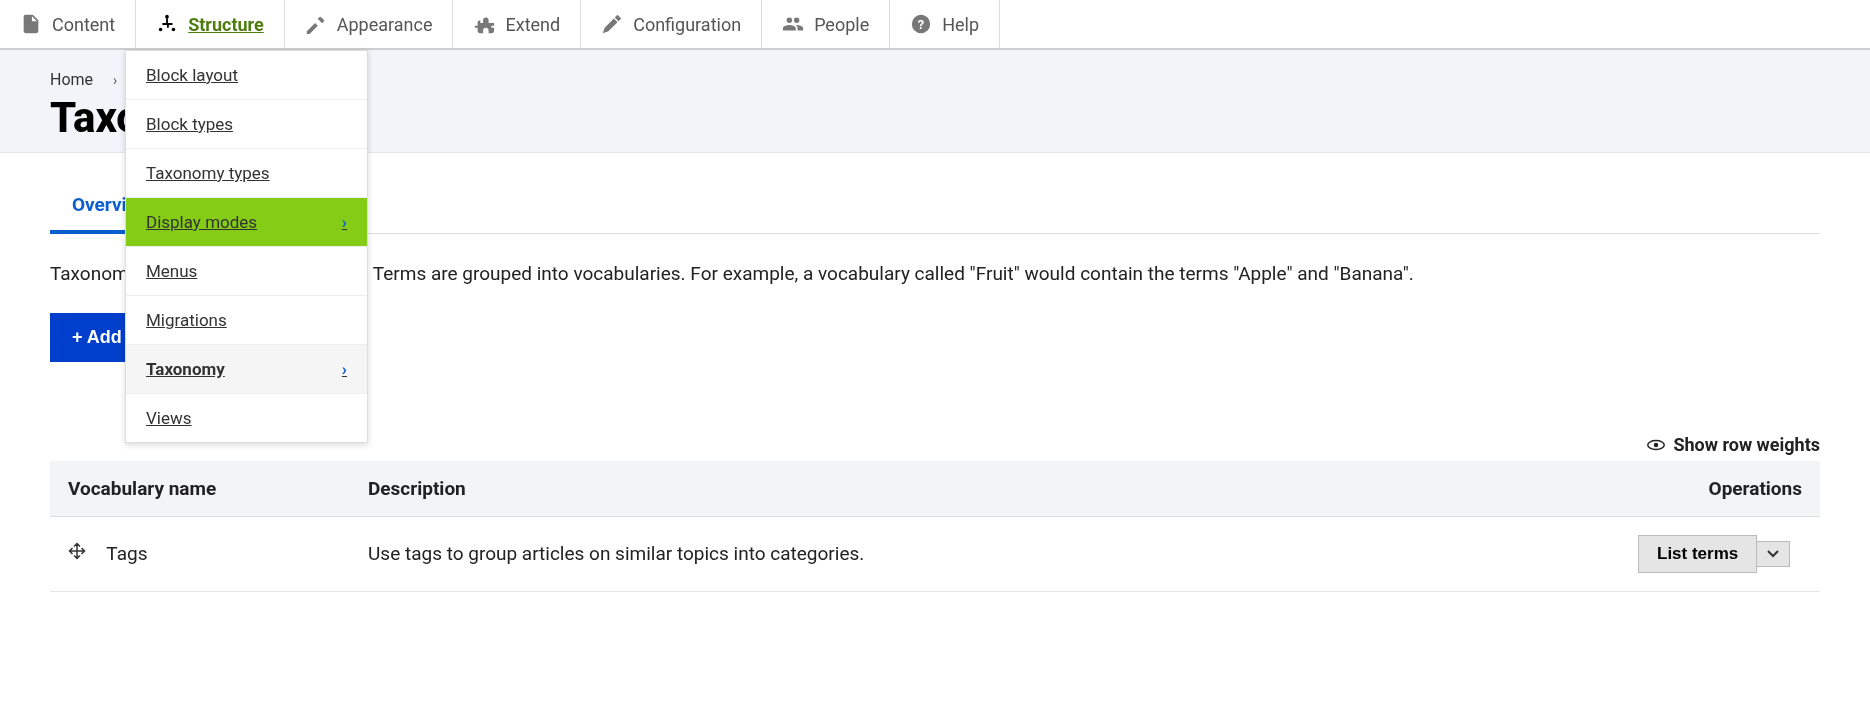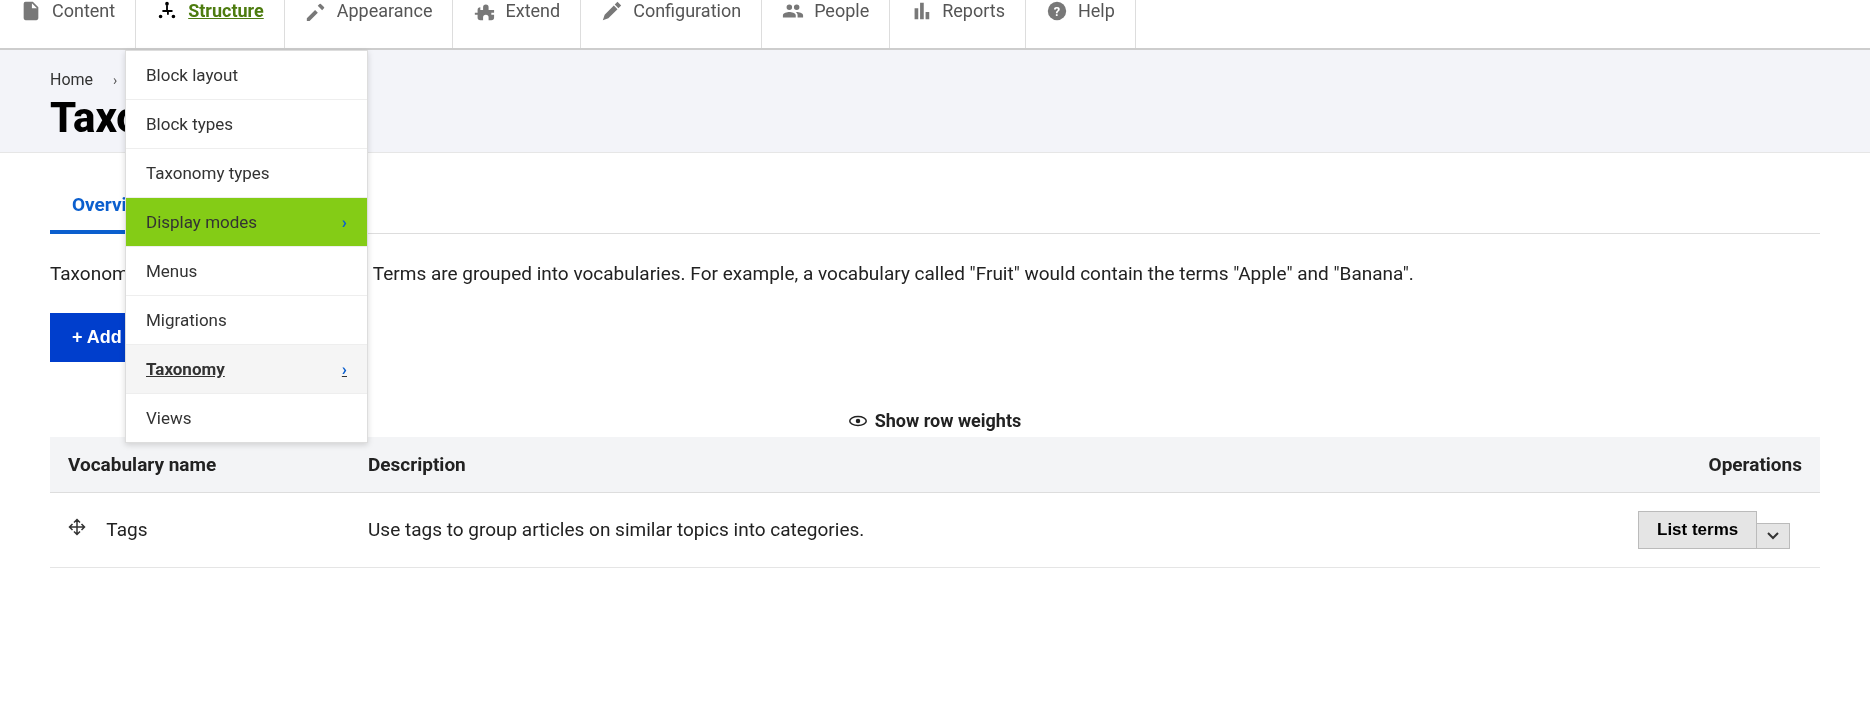--- a/index.html
+++ b/index.html
@@ -1,28 +1,28 @@
 <!DOCTYPE html>
 <html><head>
 <meta charset="utf-8">
 <style>
   * { box-sizing: border-box; margin: 0; padding: 0; }
   body { font-family: -apple-system, BlinkMacSystemFont, "Segoe UI", Roboto, sans-serif; font-size: 16px; color: #222; background: #fff; width: 1870px; }
   
   
   .toolbar { display: flex; background: #fff; border-bottom: 2px solid #cdcdcd; height: 50px; }
-  .toolbar-item { display: flex; padding: 0 20px; border-right: 1px solid #ddd; cursor: pointer; color: #555; font-size: 18px; gap: 10px; }
+  .toolbar-item { display: flex; align-items: center; padding: 0 20px; border-right: 1px solid #ddd; cursor: pointer; color: #555; font-size: 18px; gap: 10px; }
   .toolbar-item.active { color: #4d7c0f; }
   .toolbar-item.active .toolbar-label { text-decoration: underline; font-weight: 700; }
   .toolbar-icon { width: 22px; height: 22px; display: inline-flex; align-items: center; justify-content: center; fill: #787878; }
   .toolbar-item.active .toolbar-icon { fill: #000; }
   
   
   .dropdown { position: absolute; left: 125px; top: 50px; width: 243px; background: #fff; border: 1px solid #ddd; box-shadow: 0 2px 6px rgba(0,0,0,0.15); z-index: 100; }
-  .dropdown-item { display: flex; align-items: center; justify-content: space-between; padding: 14px 20px; border-bottom: 1px solid #eee; cursor: pointer; font-size: 17px; color: #333; }
+  .dropdown-item { display: flex; align-items: center; justify-content: space-between; padding: 14px 20px; border-bottom: 1px solid #eee; cursor: pointer; font-size: 17px; color: #333; text-decoration: underline; }
   .dropdown-item:last-child { border-bottom: none; }
   .dropdown-item.hovered { background: #84cc16; }
   .dropdown-item.highlighted { background: #f5f5f5; font-weight: 700; text-decoration: underline; }
   .chev-right { color: #0b5fce; font-weight: 700; }
   
   
   .header-region { background: #f3f4f9; padding: 20px 50px 10px 50px; border-bottom: 1px solid #e6e6e6; }
   .breadcrumb { font-size: 16px; color: #333; display: flex; align-items: center; gap: 20px; margin-bottom: 4px; }
   .breadcrumb-sep { color: #555; font-size: 14px; }
   .page-title { font-size: 42px; font-weight: 800; color: #000; }
@@ -31,34 +31,34 @@
   .content { padding: 30px 50px 0 50px; }
   .tabs { display: flex; gap: 0; border-bottom: 1px solid #ddd; margin-bottom: 26px; }
   .tab { padding: 10px 22px 14px 22px; font-size: 19px; font-weight: 700; color: #0b5fce; cursor: pointer; }
   .tab.active { border-bottom: 4px solid #0b5fce; margin-bottom: -1px; }
   .tab:not(.active) { color: #222; font-weight: 400; }
   
   .description { font-size: 19px; color: #222; margin-bottom: 24px; line-height: 1.5; }
   
   .btn-primary { display: inline-block; background: #003ecc; color: #fff; font-weight: 700; font-size: 18px; padding: 14px 22px; border: none; cursor: pointer; }
   
-  .row-weights { text-align: center; margin-top: 48px; margin-bottom: 6px; }
+  .row-weights { text-align: right; margin-top: 72px; margin-bottom: 6px; }
   .row-weights-link { display: inline-flex; align-items: center; gap: 8px; font-size: 18px; font-weight: 700; color: #222; cursor: pointer; }
   .eye-icon { width: 18px; height: 12px; }
   
   
   table { width: 100%; border-collapse: collapse; }
   thead th { text-align: left; background: #f3f4f6; padding: 16px 18px; font-size: 19px; font-weight: 700; border-bottom: 1px solid #ddd; }
   tbody td { padding: 18px 18px; font-size: 19px; border-bottom: 1px solid #e5e5e5; vertical-align: middle; }
   .col-name { width: 300px; }
   .col-ops { width: 200px; text-align: right; }
   
   .drag-handle { display: inline-flex; margin-right: 16px; cursor: move; }
   
-  .ops-btn { display: inline-flex; align-items: flex-end; }
+  .ops-btn { display: inline-flex; align-items: center; }
   .ops-main { background: #e5e5e5; border: 1px solid #bbb; padding: 8px 18px; font-size: 17px; font-weight: 700; cursor: pointer; }
   .ops-caret { background: #e5e5e5; border: 1px solid #bbb; border-left: none; padding: 8px 10px; cursor: pointer; display: flex; align-items: center; }
 </style>
 </head>
 <body>
 
 <div class="toolbar">
   <div class="toolbar-item">
     <span class="toolbar-icon">
       <svg viewBox="0 0 24 24" width="22" height="22">
@@ -99,28 +99,20 @@
     </span>
     <span class="toolbar-label">Configuration</span>
   </div>
   <div class="toolbar-item">
     <span class="toolbar-icon">
       <svg viewBox="0 0 24 24" width="22" height="22">
           <path d="M16 11a3 3 0 1 0 0-6 3 3 0 0 0 0 6zM8 11a3 3 0 1 0 0-6 3 3 0 0 0 0 6zm0 2c-2.3 0-7 1.2-7 3.5V19h14v-2.5C15 14.2 10.3 13 8 13zm8 0c-.3 0-.6 0-.9.1 1.2.9 1.9 2 1.9 3.4V19h6v-2.5c0-2.3-4.7-3.5-7-3.5z"></path>
         </svg>
     </span>
     <span class="toolbar-label">People</span>
-  </div>
-  <div class="toolbar-item">
-    <span class="toolbar-icon">
-      <svg viewBox="0 0 24 24" width="22" height="22">
-          <path d="M5 9h4v12H5V9zm6-6h4v18h-4V3zm6 10h4v8h-4v-8z"></path>
-        </svg>
-    </span>
-    <span class="toolbar-label">Reports</span>
   </div>
   <div class="toolbar-item">
     <span class="toolbar-icon">
       <svg viewBox="0 0 24 24" width="22" height="22">
           <circle cx="12" cy="12" r="10"></circle>
           <text x="12" y="17" text-anchor="middle" fill="#fff" font-size="14" font-weight="bold">?</text>
         </svg>
     </span>
     <span class="toolbar-label">Help</span>
   </div>

